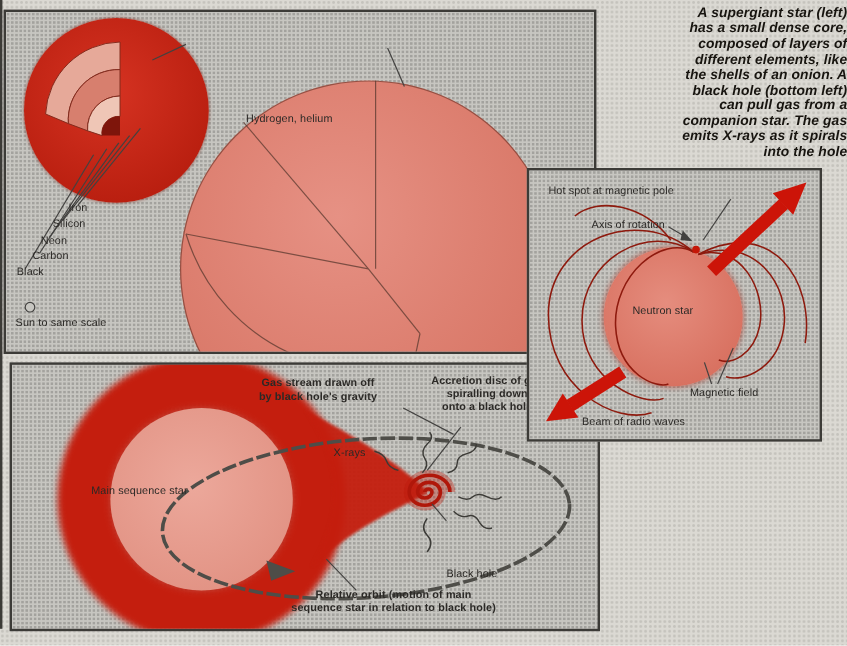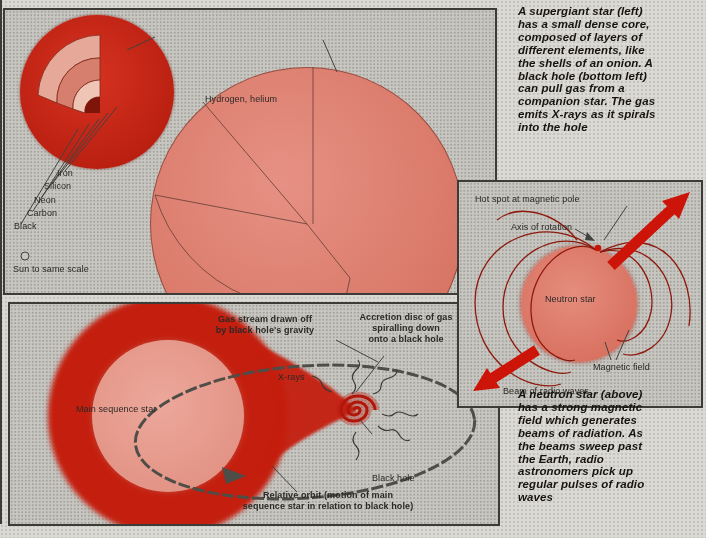--- a/index.html
+++ b/index.html
@@ -21,20 +21,21 @@
   .abs{position:absolute;}
   .lbl{
     position:absolute;font-size:9px;line-height:11px;color:#2b2926;
     white-space:pre-line;letter-spacing:.1px;
   }
   .lbl.center{text-align:center;font-weight:bold;}
   .caption{
     position:absolute;width:188px;font-size:11.5px;line-height:12.9px;
     font-weight:700;font-style:italic;color:#17140f;white-space:pre-line;
     letter-spacing:.1px;
+    text-align:right;
   }
   svg{position:absolute;left:0;top:0;overflow:visible;}
   .sphere{position:absolute;border-radius:50%;}
   .dotted{
     background-image:radial-gradient(rgba(255,255,255,.25) 1px, transparent 1.2px);
     background-size:3px 3px;
   }
 </style>
 </head>
 <body>
@@ -137,21 +138,21 @@
     <div class="lbl center" style="left:330px;top:8px;width:132px;">Accretion disc of gas
 spiralling down
 onto a black hole</div>
     <div class="lbl" style="left:268px;top:68px;">X-rays</div>
     <div class="lbl" style="left:66px;top:100px;">Main sequence star</div>
     <div class="lbl" style="left:362px;top:126px;margin-top:43px;">Black hole</div>
     <div class="lbl center" style="left:168px;top:186px;width:300px;">Relative orbit (motion of main
 sequence star in relation to black hole)</div>
   </div>
 
-  <div class="panel" style="left:457px;top:140px;width:246px;height:228px;margin-top:40px;">
+  <div class="panel" style="left:439px;top:140px;width:246px;height:228px;">
 
     <div class="sphere dotted" style="left:62px;top:64px;width:116px;height:116px;
                 background:radial-gradient(circle at 45% 40%, #e58d7e, #d66c5b 88%);
                 box-shadow:0 0 5px rgba(170,45,30,.8);"></div>
 
     <svg width="246" height="228" viewBox="0 0 246 228">
 
       <g stroke="#8e1a0e" stroke-width="1.3" fill="none">
         <path d="M137,68 C90,28 16,58 16,120 C16,182 72,212 102,202"></path>
         <path d="M137,68 C100,43 44,73 44,125 C44,177 96,197 112,190"></path>
@@ -192,23 +193,14 @@
   <div class="caption" style="left:518px;top:5px;">A supergiant star (left)
 has a small dense core,
 composed of layers of
 different elements, like
 the shells of an onion. A
 black hole (bottom left)
 can pull gas from a
 companion star. The gas
 emits X-rays as it spirals
 into the hole</div>
-  <div class="caption" style="left:518px;top:388px;">A neutron star (above)
-has a strong magnetic
-field which generates
-beams of radiation. As
-the beams sweep past
-the Earth, radio
-astronomers pick up
-regular pulses of radio
-waves</div>
 
 </div>
 
 </body></html>

